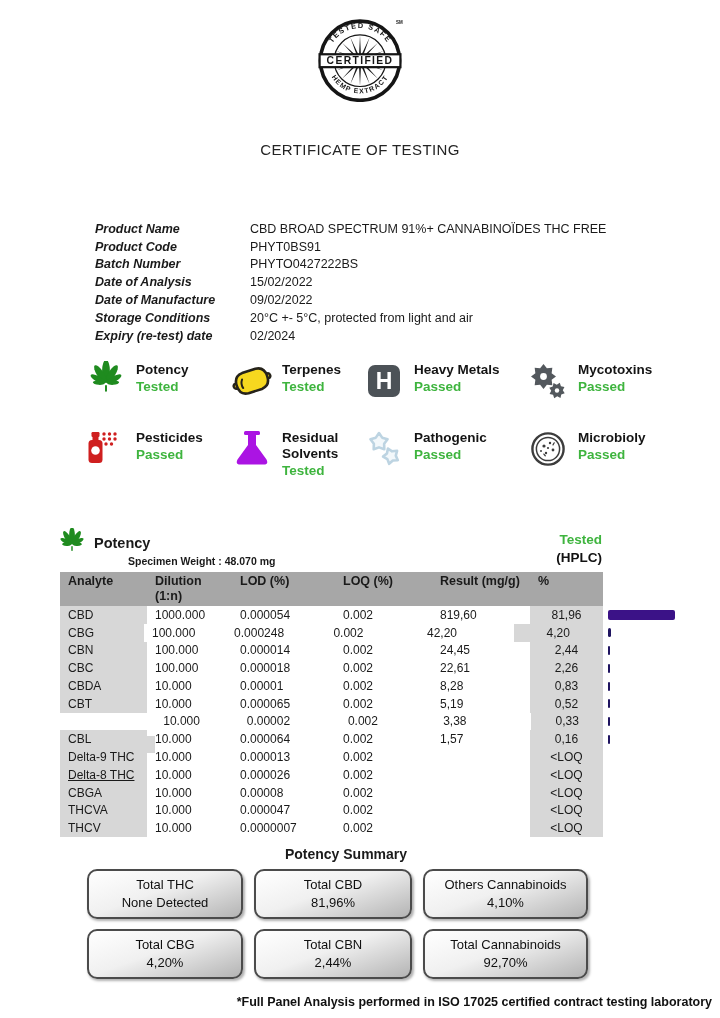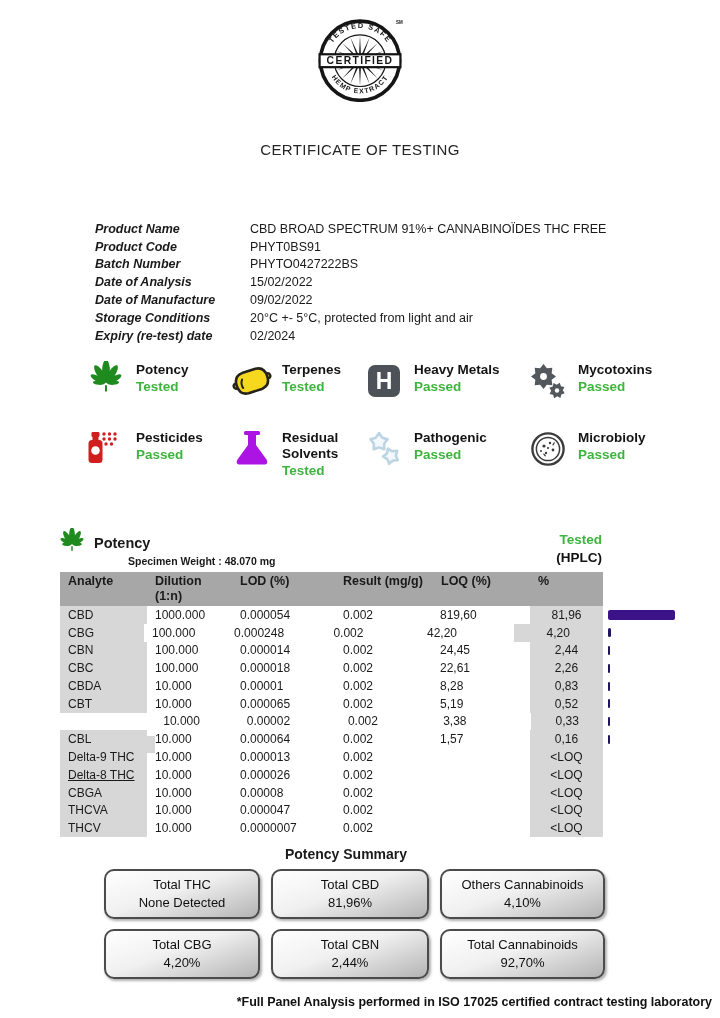--- a/index.html
+++ b/index.html
@@ -43,21 +43,21 @@
   .tr{display:flex;height:17.77px;font-size:12px;}
   .td{box-sizing:border-box;height:100%;display:flex;align-items:center;padding-left:8px;}
   .td.c5{justify-content:center;padding-left:0;}
   
   .bars{position:absolute;left:608px;top:606px;width:100px;height:232px;}
   .bar{position:absolute;left:0;border-radius:2px;}
 
   
   .sum-title{position:absolute;left:0;top:846px;width:692px;text-align:center;
              font-size:14px;font-weight:700;}
-  .sumgrid{position:absolute;left:104px;top:869px;display:grid;
+  .sumgrid{position:absolute;left:87px;top:869px;display:grid;
            grid-template-columns:156px 158px 165px;column-gap:11px;row-gap:10px;}
   .sumbox{height:46px;border:2px solid #4b4b4b;border-radius:10px;
           background:linear-gradient(160deg,#ffffff 0%,#f0f0f0 45%,#b4b4b4 100%);
           box-shadow:1.5px 2px 2.5px rgba(0,0,0,.3);
           display:flex;flex-direction:column;align-items:center;justify-content:center;
           font-size:13px;line-height:18.5px;color:#101010;}
 
   
   .footer{position:absolute;right:8px;top:995px;font-weight:700;font-size:12.5px;color:#111;}
 </style>
@@ -273,22 +273,22 @@
     <div class="status" style="color: rgb(62, 180, 62);">Tested</div>
     <div class="method">(HPLC)</div>
   </div>
 
   <div class="rtable">
     <div class="thead" style="background: rgb(167, 167, 167);">
         <div class="th" style="width: 87px;">Analyte</div>
         <div class="th" style="width: 85px;">Dilution
 (1:n)</div>
         <div class="th" style="width: 103px;">LOD (%)</div>
+        <div class="th" style="width: 97px;">LOQ (%)</div>
         <div class="th" style="width: 98px;">Result (mg/g)</div>
-        <div class="th" style="width: 97px;">LOQ (%)</div>
         <div class="th" style="width: 73px;">%</div>
       </div>
     <div class="tbody">
         <div class="tr">
           <div class="td c0" style="width: 87px; background: rgb(215, 215, 215);">CBD</div>
           <div class="td c1" style="width: 85px;">1000.000</div>
           <div class="td c2" style="width: 103px;">0.000054</div>
           <div class="td c3" style="width: 97px;">0.002</div>
           <div class="td c4" style="width: 98px;">819,60</div>
           <div class="td c5" style="width: 73px; background: rgb(215, 215, 215);">81,96</div>

